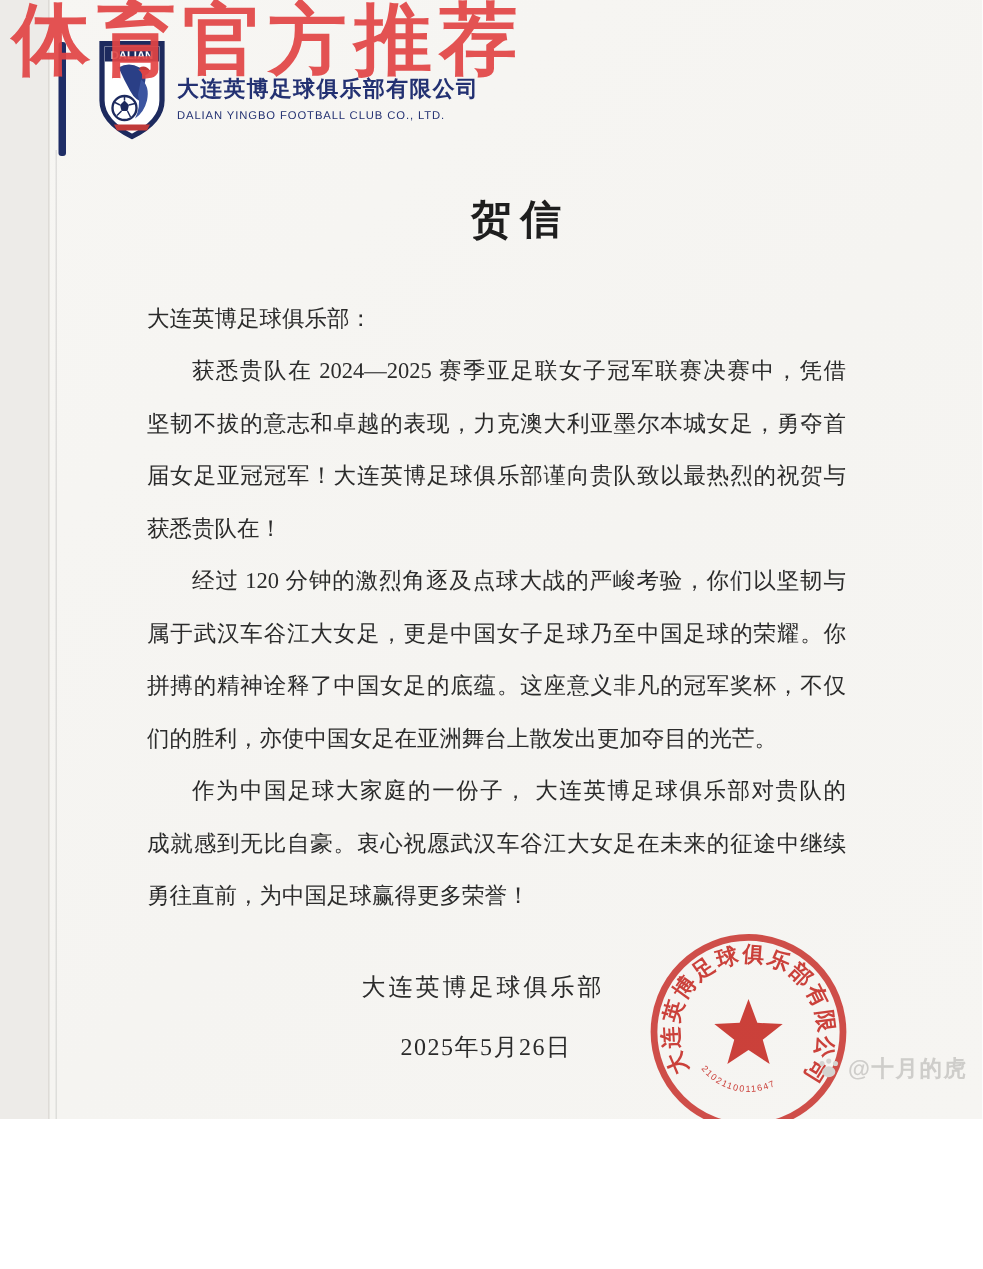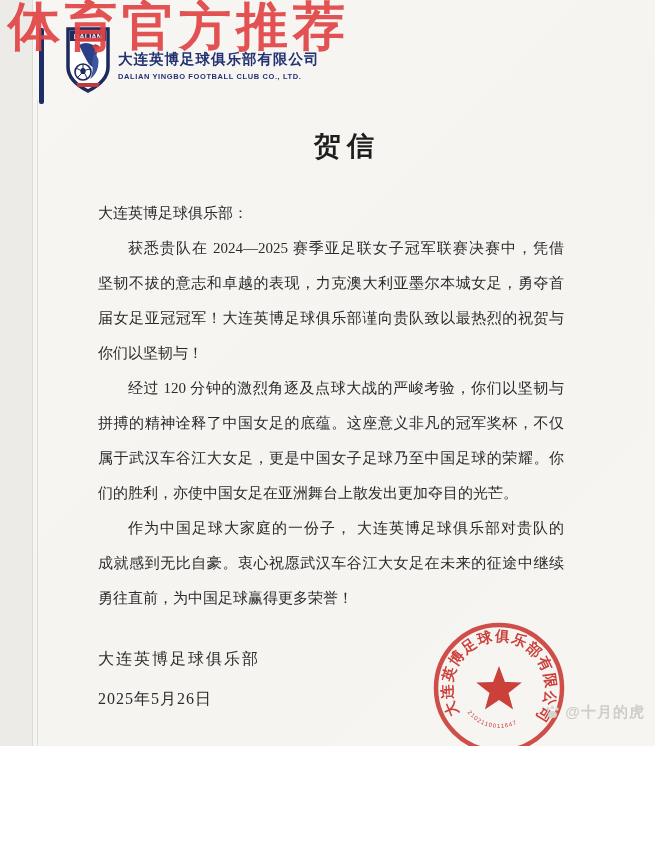--- a/index.html
+++ b/index.html
@@ -29,42 +29,42 @@
     position:absolute; left:8px; top:-8px; z-index:30;
     font-size:52px; letter-spacing:5px; font-weight:600;
     color:#e24545; opacity:.92; white-space:nowrap;
   }
 
   
   .crest { position:absolute; left:66px; top:27px; z-index:5; }
   .company { position:absolute; left:118px; top:50px; z-index:5; color:#233172; }
   .company-cn { font-size:14.5px; font-weight:bold; letter-spacing:1px;
     font-family:"Liberation Sans","DejaVu Sans",sans-serif; }
-  .company-en { font-size:7.5px; font-weight:bold; letter-spacing:.6px; margin-top:3px;
+  .company-en { font-size:7.5px; font-weight:normal; letter-spacing:.6px; margin-top:3px;
     font-family:"Liberation Sans","DejaVu Sans",sans-serif; }
 
   
   .letter-title {
     position:absolute; left:112px; top:128px; width:470px; text-align:center;
     font-size:27px; font-weight:bold; color:#1e1e1e; letter-spacing:6px;
     font-family:"Liberation Sans","DejaVu Sans",sans-serif;
   }
   .letter-body {
     position:absolute; left:98px; top:196px; width:466px; color:#2b2b2b;
   }
   .line {
     height:35px; line-height:35px; font-size:15px;
     text-align:justify; text-align-last:justify; white-space:nowrap;
   }
   .line.last { text-align-last:left; white-space:normal; }
   .line.first { text-indent:2em; }
   .salutation { text-align-last:left; }
 
   .signature-block {
-    position:absolute; left:98px; top:646px; width:466px; text-align:left;
+    position:absolute; left:98px; top:646px; width:466px; text-align:center;
     color:#2b2b2b; z-index:1;
   }
   .signature-name { font-size:16px; letter-spacing:2px; padding-right:18px; line-height:26px; }
   .signature-date { font-size:16px; letter-spacing:1px; padding-right:14px; line-height:26px; margin-top:14px; }
 
   
   .seal {
     position:absolute; left:429px; top:618px; width:140px; height:140px; z-index:2;
     mix-blend-mode:multiply; opacity:.9;
   }
@@ -108,24 +108,24 @@
     <div class="company-en">DALIAN YINGBO FOOTBALL CLUB CO., LTD.</div>
   </div>
 
   <div class="letter-title">贺信</div>
 
   <div class="letter-body" id="letter-body">
     <div class="line salutation">大连英博足球俱乐部：</div>
   <div class="line first">获悉贵队在 2024—2025 赛季亚足联女子冠军联赛决赛中，凭借</div>
       <div class="line">坚韧不拔的意志和卓越的表现，力克澳大利亚墨尔本城女足，勇夺首</div>
       <div class="line">届女足亚冠冠军！大连英博足球俱乐部谨向贵队致以最热烈的祝贺与</div>
-      <div class="line last">你们以坚韧与！</div>
+      <div class="line last">获悉贵队在！</div>
       <div class="line first">经过 120 分钟的激烈角逐及点球大战的严峻考验，你们以坚韧与</div>
+      <div class="line">属于武汉车谷江大女足，更是中国女子足球乃至中国足球的荣耀。你</div>
       <div class="line">拼搏的精神诠释了中国女足的底蕴。这座意义非凡的冠军奖杯，不仅</div>
-      <div class="line">属于武汉车谷江大女足，更是中国女子足球乃至中国足球的荣耀。你</div>
       <div class="line last">们的胜利，亦使中国女足在亚洲舞台上散发出更加夺目的光芒。</div>
       <div class="line first">作为中国足球大家庭的一份子， 大连英博足球俱乐部对贵队的</div>
       <div class="line">成就感到无比自豪。衷心祝愿武汉车谷江大女足在未来的征途中继续</div>
       <div class="line last">勇往直前，为中国足球赢得更多荣誉！</div>
     </div>
 
   <div class="signature-block">
     <div class="signature-name">大连英博足球俱乐部</div>
     <div class="signature-date">2025年5月26日</div>
   </div>

